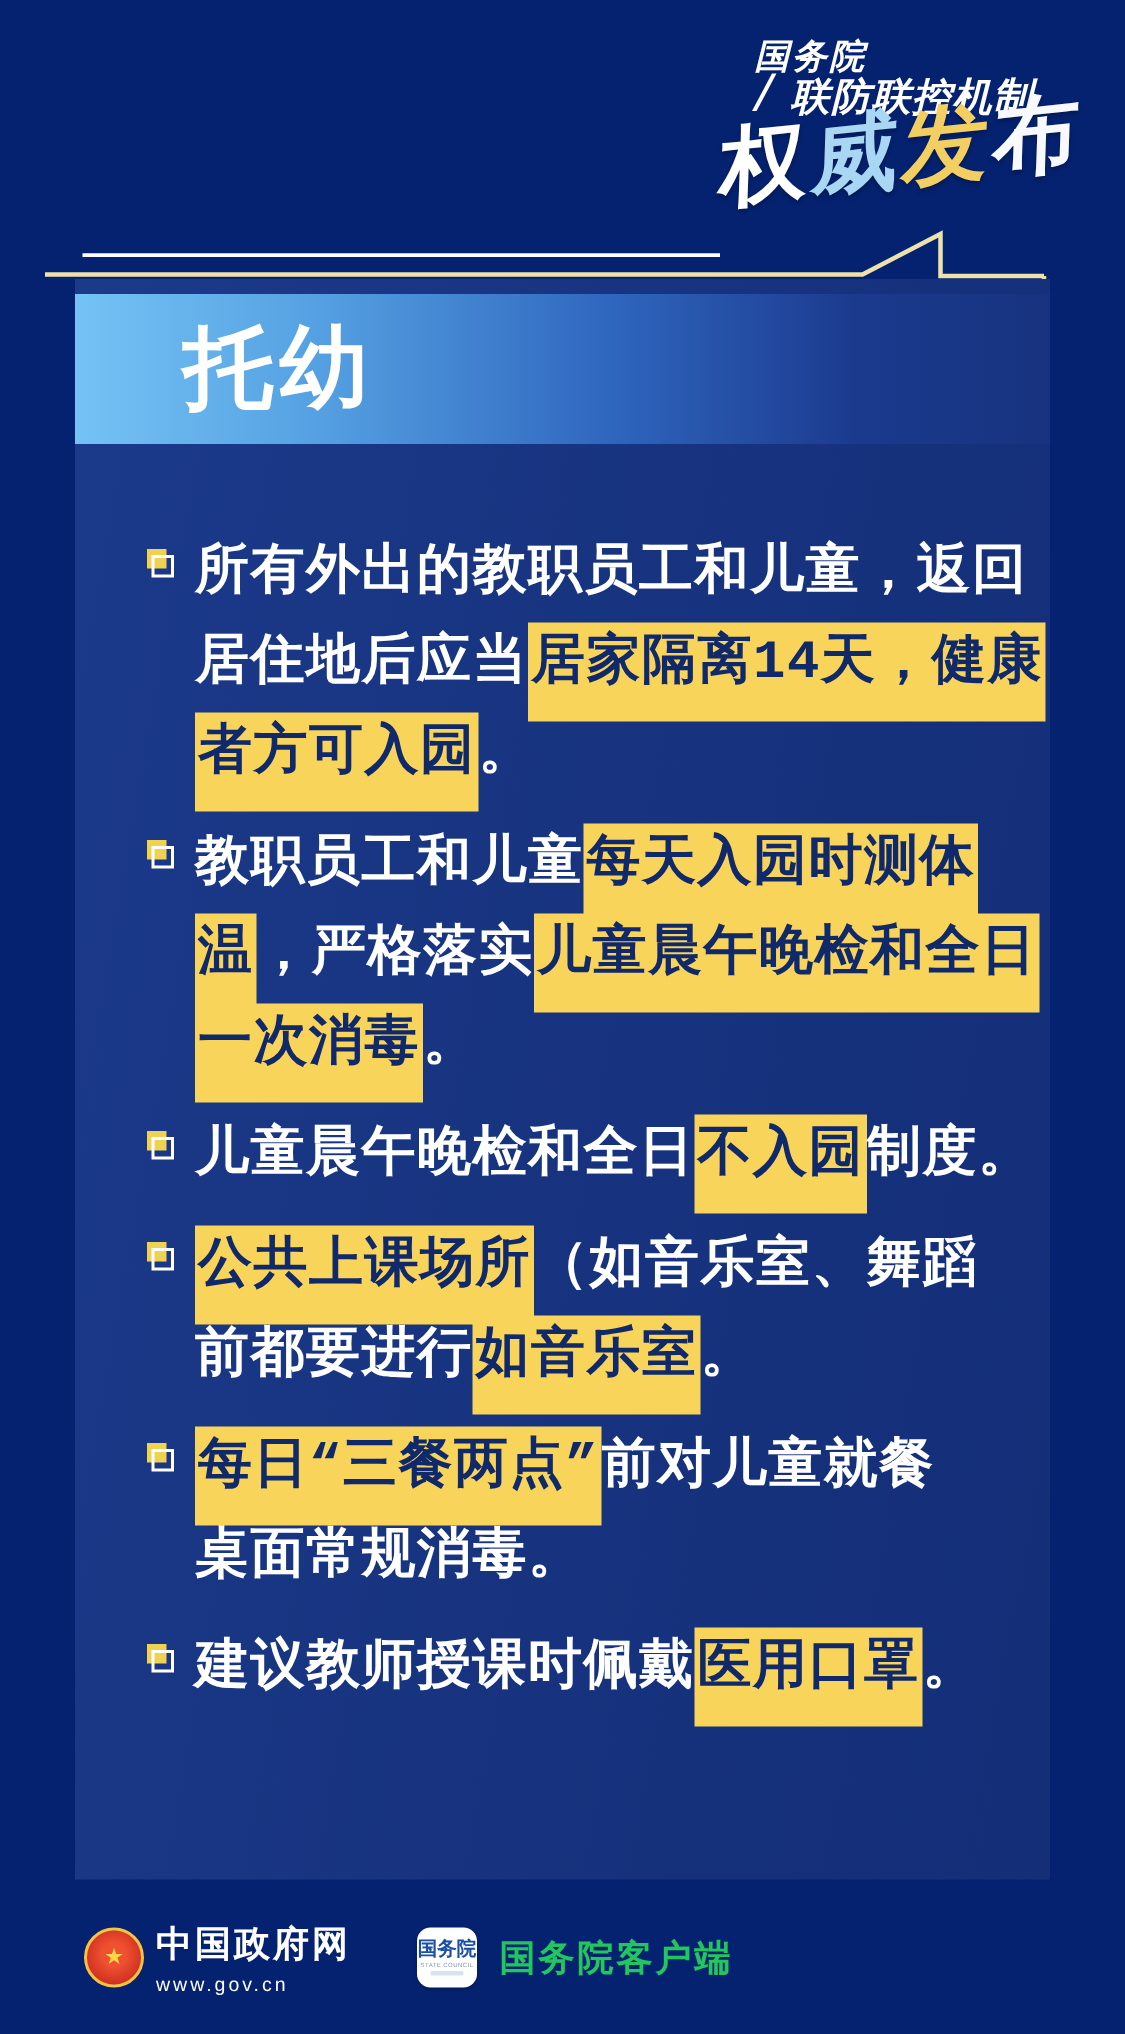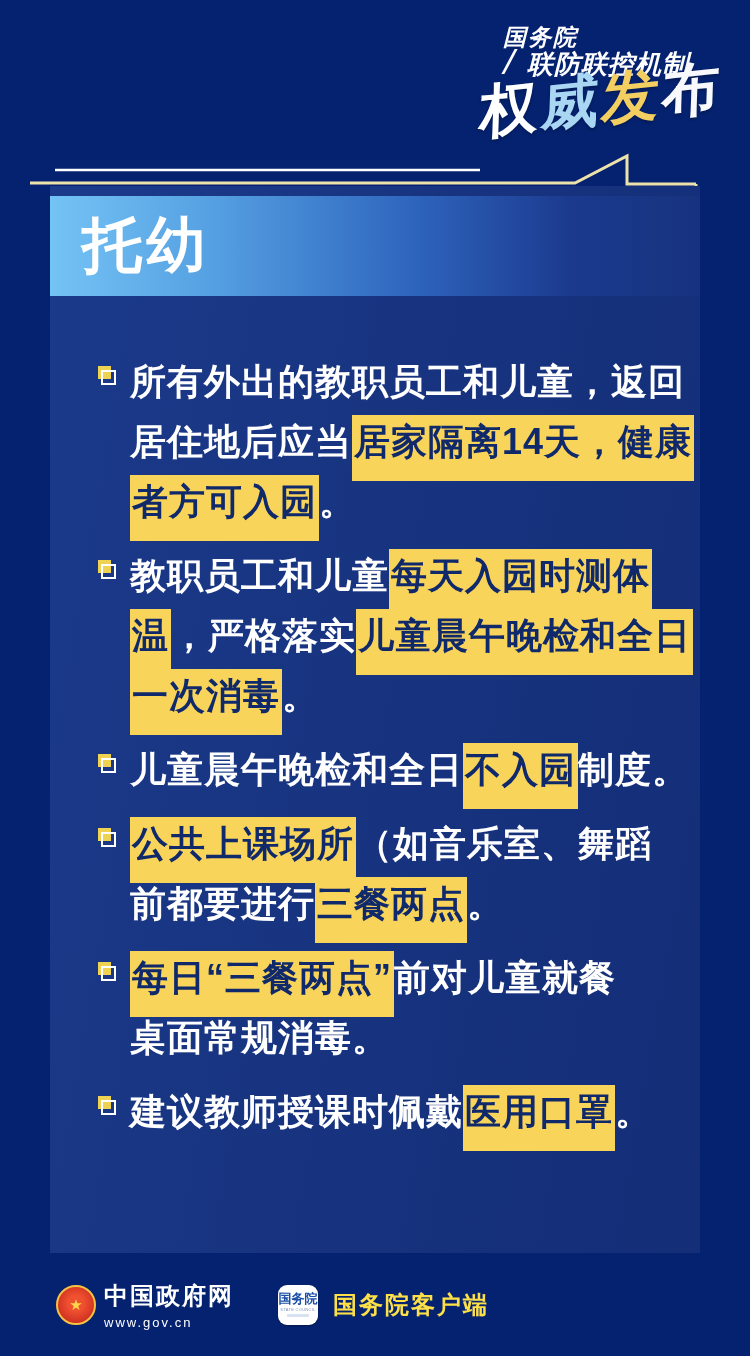--- a/index.html
+++ b/index.html
@@ -43,27 +43,27 @@
     position:absolute;left:50px;top:186px;
     width:650px;height:1067px;
     background:linear-gradient(100deg,#1b3a8a 0%,#16317c 70%,#142e78 100%);
   }
   .title-bar{
     margin-top:10px;height:100px;width:100%;
     background:linear-gradient(90deg,#74c3f5 0%,#55a0e2 25%,#2f66be 55%,#1b3a8e 80%,#17337f 100%);
     display:flex;align-items:center;
   }
   .title-text{
-    padding-left:32px;
+    padding-left:72px;
     color:#fff;font-size:60px;font-weight:900;
     font-family:"Liberation Serif", serif;
     letter-spacing:4px;
   }
   
-  .list{margin-top:56px;padding-left:48px;}
+  .list{margin-top:56px;padding-left:48px;font-family:Liberation Mono, monospace;}
   .bullet{display:flex;margin-bottom:14px;}
   .bmark{
     flex:0 0 13px;width:13px;height:13px;
     background:#f0d252;margin-right:19px;margin-top:14px;
     position:relative;z-index:1;
   }
   .bmark::after{
     content:"";position:absolute;left:3px;top:4px;
     width:11px;height:11px;border:2px solid #ffffff;
     z-index:-1;background:transparent;
@@ -96,21 +96,21 @@
   .gov-url{font-size:13px;letter-spacing:2px;margin-top:3px;}
   .app-icon{
     margin-left:44px;width:40px;height:40px;
     background:#ffffff;border-radius:9px;
     display:flex;flex-direction:column;align-items:center;justify-content:center;
     box-shadow:0 1px 2px rgba(0,0,0,.3);
   }
   .app-icon-label{color:#1a4fa5;font-size:13px;font-weight:900;line-height:1.1;}
   .app-icon-sub{color:#7b93bb;font-size:4px;letter-spacing:.3px;margin-top:1px;}
   .app-icon-bar{width:22px;height:3px;background:#d8e2f0;margin-top:2px;border-radius:1px;}
-  .app-name{margin-left:15px;color:#fde047;font-size:24px;font-weight:800;letter-spacing:2px;}
+  .app-name{margin-left:15px;color:#22c55e;font-size:24px;font-weight:800;letter-spacing:2px;}
 </style>
 </head>
 <body>
 
 <svg class="lines-svg" width="750" height="270" viewBox="0 0 750 270">
   <defs>
     <linearGradient id="fadeY" x1="0" y1="184" x2="0" y2="253" gradientUnits="userSpaceOnUse">
       <stop offset="0" stop-color="#ede2a9" stop-opacity="1"></stop>
       <stop offset="1" stop-color="#ede2a9" stop-opacity="0"></stop>
     </linearGradient>
@@ -152,21 +152,21 @@
     <span class="bmark"></span>
     <div class="btext">
           <div class="bline"><span>儿童晨午晚检和全日</span><span class="hl">不入园</span><span>制度。</span></div>
         </div>
   </div>
 
   <div class="bullet">
     <span class="bmark"></span>
     <div class="btext">
           <div class="bline"><span class="hl">公共上课场所</span><span>（如音乐室、舞蹈</span></div>
-          <div class="bline"><span>前都要进行</span><span class="hl">三餐两点</span><span>。</span></div>
+          <div class="bline"><span>前都要进行</span><span class="hl">如音乐室</span><span>。</span></div>
         </div>
   </div>
 
   <div class="bullet">
     <span class="bmark"></span>
     <div class="btext">
           <div class="bline"><span class="hl">每日“三餐两点”</span><span>前对儿童就餐</span></div>
           <div class="bline"><span>桌面常规消毒。</span></div>
         </div>
   </div>

